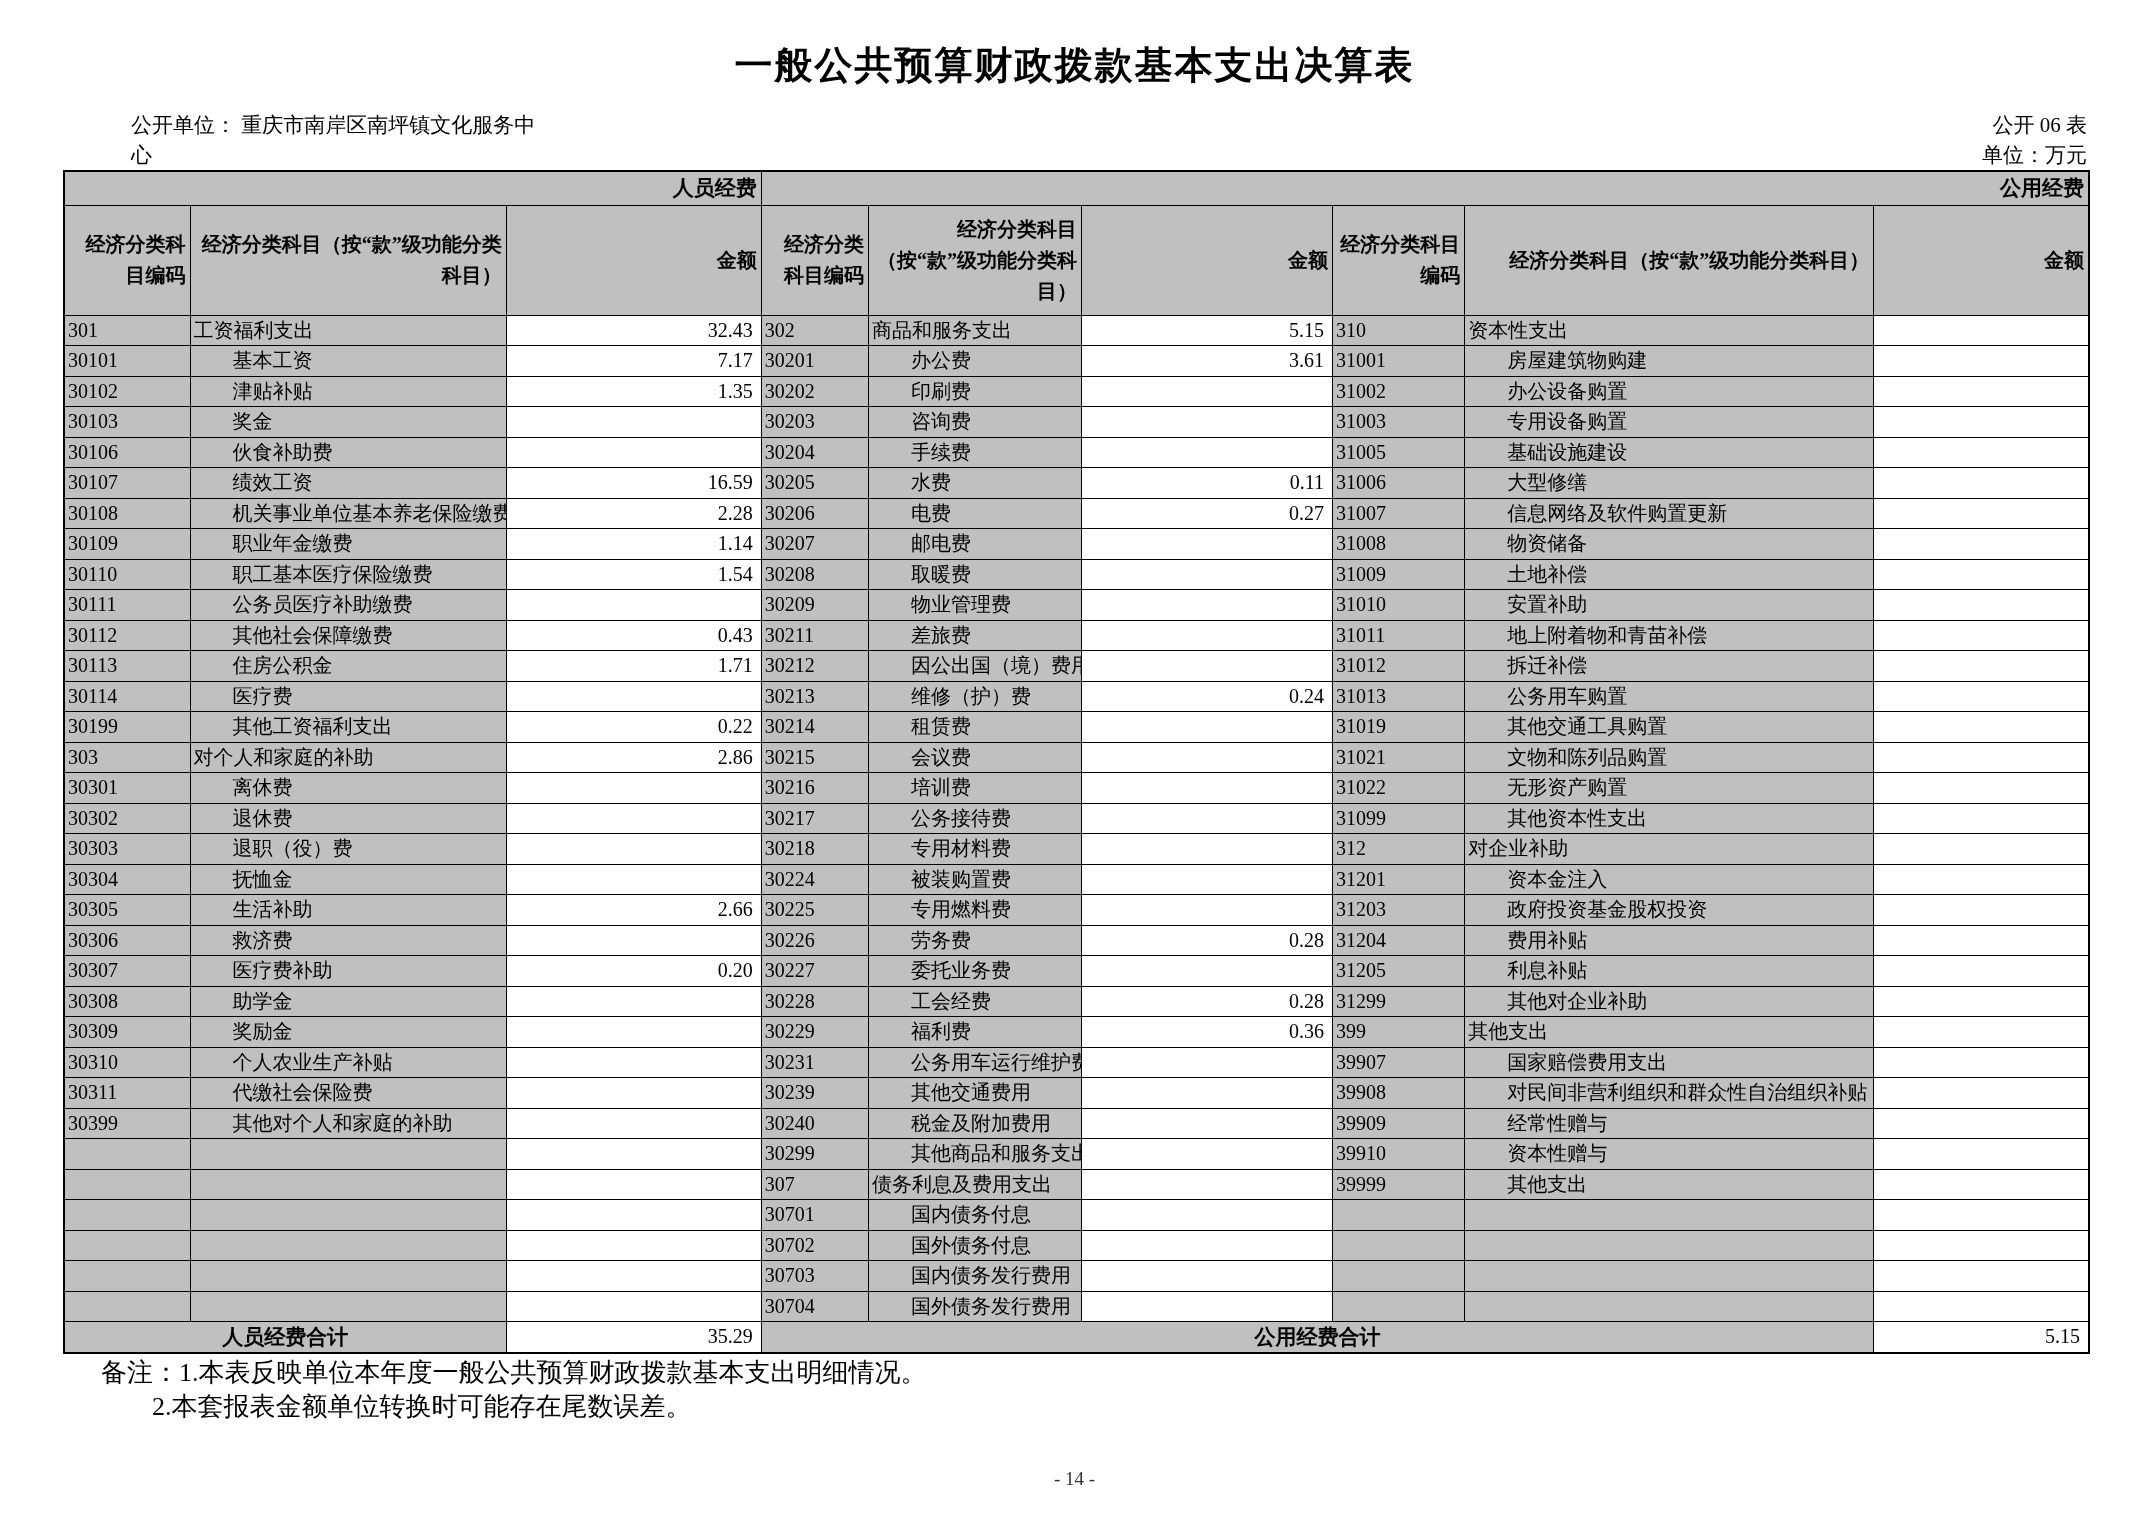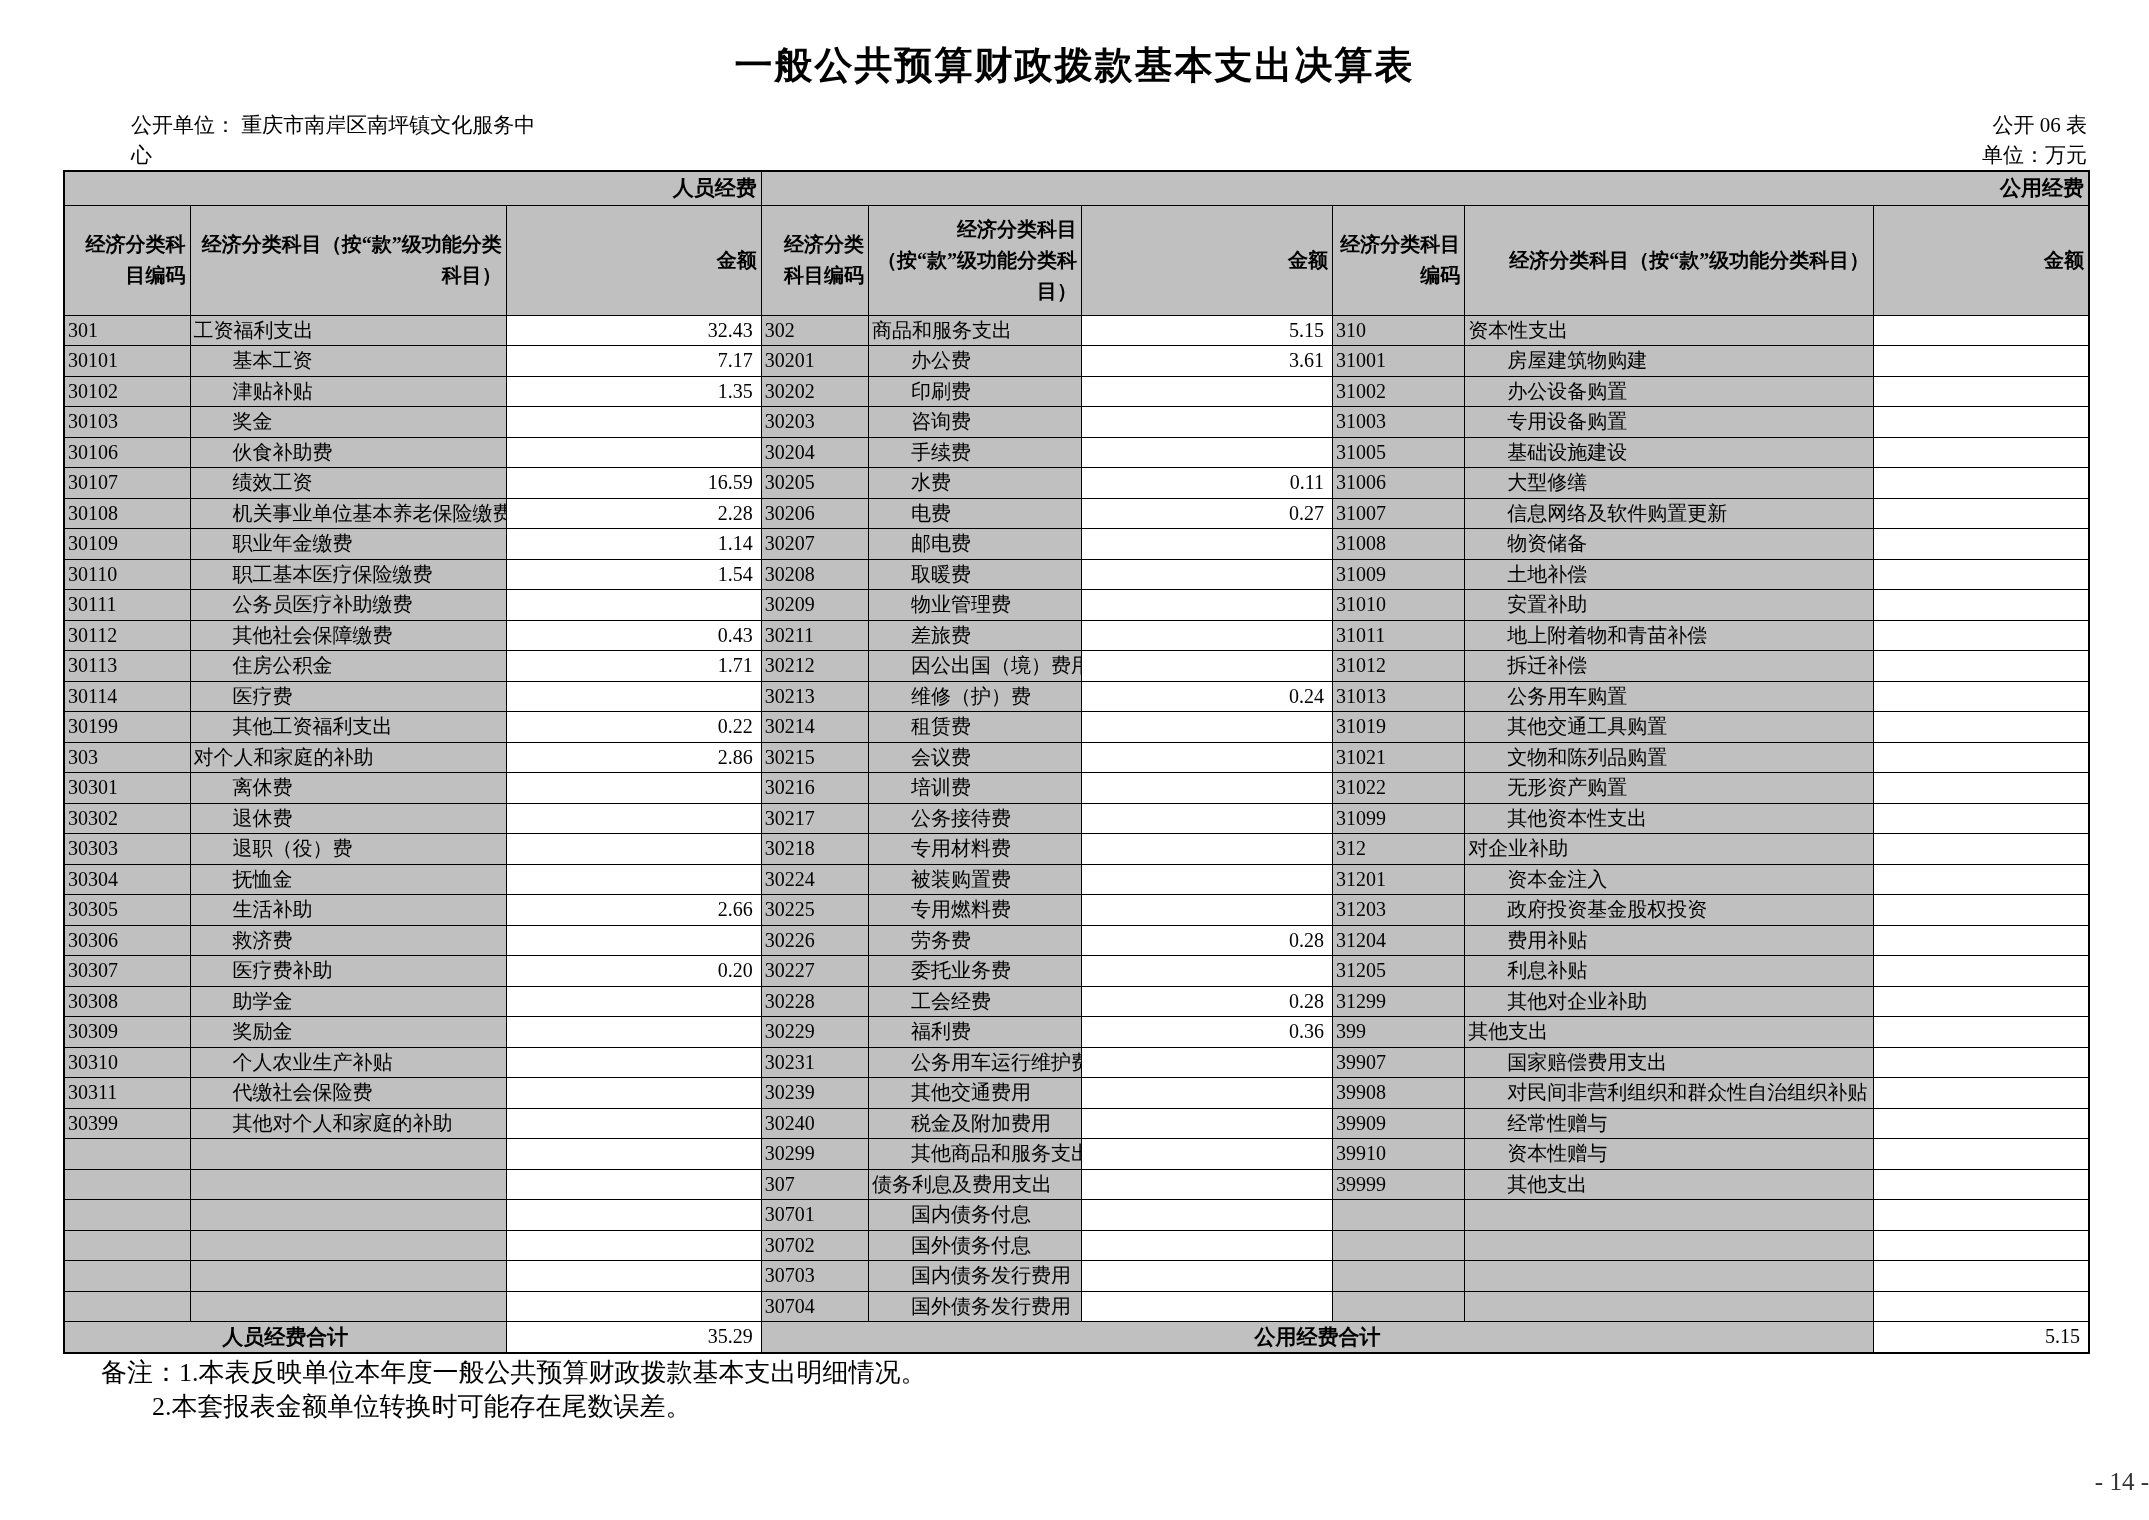--- a/index.html
+++ b/index.html
@@ -87,22 +87,22 @@
     position: absolute;
     top: 1356px; left: 101px;
     font-size: 26px;
     line-height: 34px;
   }
   .note-2 { margin-left: 51px; }
   .pageno {
     position: absolute;
     top: 1468px; left: 0;
     width: 100%;
-    text-align: right;
-    font-size: 25px;
+    text-align: center;
+    font-size: 19px;
     color: #333;
   }
 </style>
 </head>
 <body>
 
 <div class="page">
 
   <div class="title">一般公共预算财政拨款基本支出决算表</div>
 

